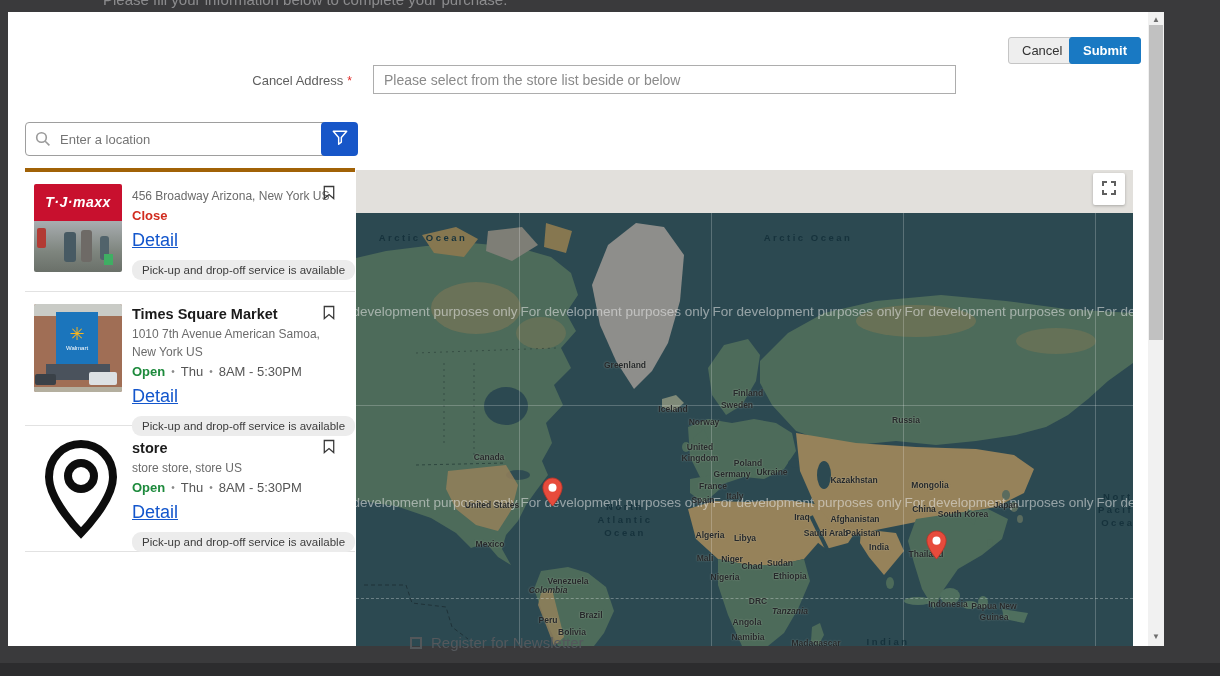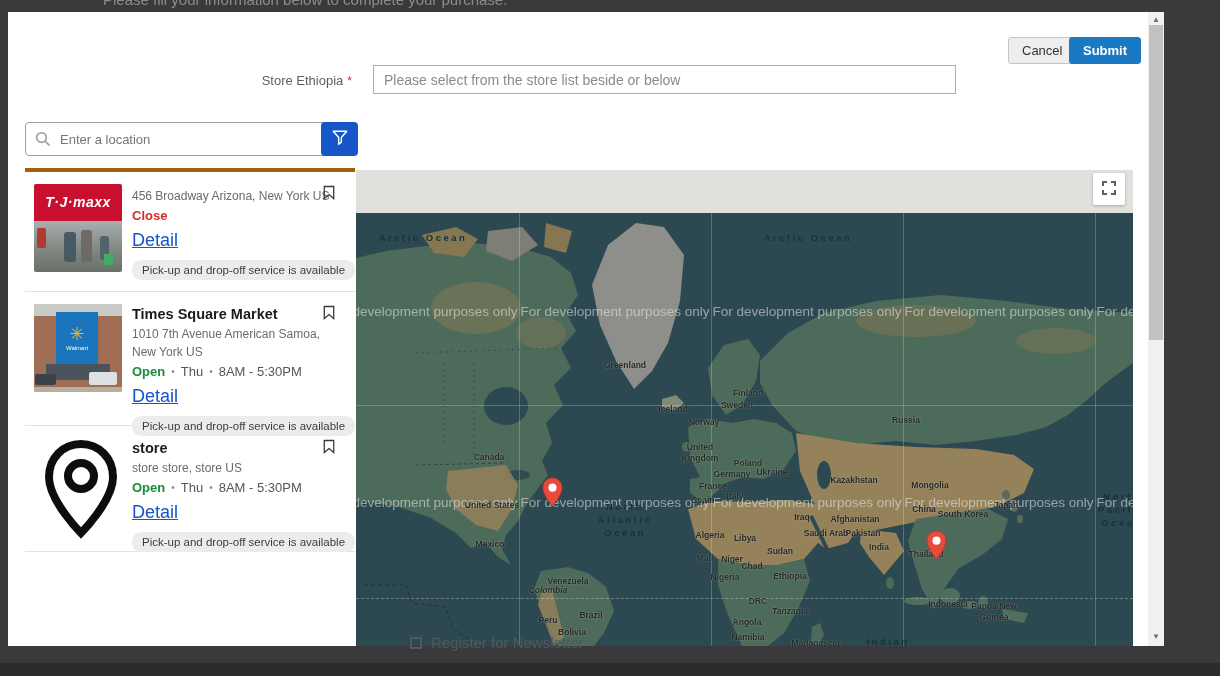--- a/index.html
+++ b/index.html
@@ -103,21 +103,21 @@
 <div class="stage">
 
   <div class="bg-top-text">Please fill your information below to complete your purchase.</div>
 
   <div class="modal">
 
     <button class="btn btn-cancel">Cancel</button>
     <button class="btn btn-submit">Submit</button>
 
     <div class="address-row">
-      <span class="address-label">Store Ethiopia</span><span class="address-req">*</span>
+      <span class="address-label">Cancel Address</span><span class="address-req">*</span>
     </div>
     <input class="address-input" type="text" placeholder="Please select from the store list beside or below" style="">
 
     <div class="search-input-wrap">
       <span class="search-icon">
         <svg width="16" height="16" viewBox="0 0 16 16">
             <circle cx="6.5" cy="6.5" r="4.8" fill="none" stroke="#9a9a9a" stroke-width="1.6"></circle>
             <line x1="10.2" y1="10.2" x2="14.4" y2="14.4" stroke="#9a9a9a" stroke-width="1.6"></line>
           </svg>
       </span>
@@ -340,21 +340,21 @@
           <span class="ml country" style="left: 507px; top: 321px;">Pakistan</span>
           <span class="ml country" style="left: 446px; top: 305px;">Iraq</span>
           <span class="ml country" style="left: 470px; top: 321px;">Saudi Arab</span>
           <span class="ml country" style="left: 523px; top: 335px;">India</span>
           <span class="ml country" style="left: 570px; top: 342px;">Thailand</span>
           <span class="ml country" style="left: 354px; top: 323px;">Algeria</span>
           <span class="ml country" style="left: 389px; top: 326px;">Libya</span>
           <span class="ml country" style="left: 349px; top: 346px;">Mali</span>
           <span class="ml country" style="left: 376px; top: 347px;">Niger</span>
           <span class="ml country" style="left: 396px; top: 354px;">Chad</span>
-          <span class="ml country" style="left: 414px; top: 339px; padding-left: 20px;">Sudan</span>
+          <span class="ml country" style="left: 414px; top: 351px; padding-left: 20px;">Sudan</span>
           <span class="ml country" style="left: 369px; top: 365px;">Nigeria</span>
           <span class="ml country" style="left: 434px; top: 364px;">Ethiopia</span>
           <span class="ml country" style="left: 402px; top: 389px;">DRC</span>
           <span class="ml country" style="left: 434px; top: 399px; font-style: italic;">Tanzania</span>
           <span class="ml country" style="left: 391px; top: 410px;">Angola</span>
           <span class="ml country" style="left: 392px; top: 425px;">Namibia</span>
           <span class="ml country" style="left: 460px; top: 431px;">Madagascar</span>
           <span class="ml country" style="left: 134px; top: 332px;">Mexico</span>
           <span class="ml country" style="left: 136px; top: 293px;">United States</span>
           <span class="ml country" style="left: 212px; top: 369px;">Venezuela</span>

